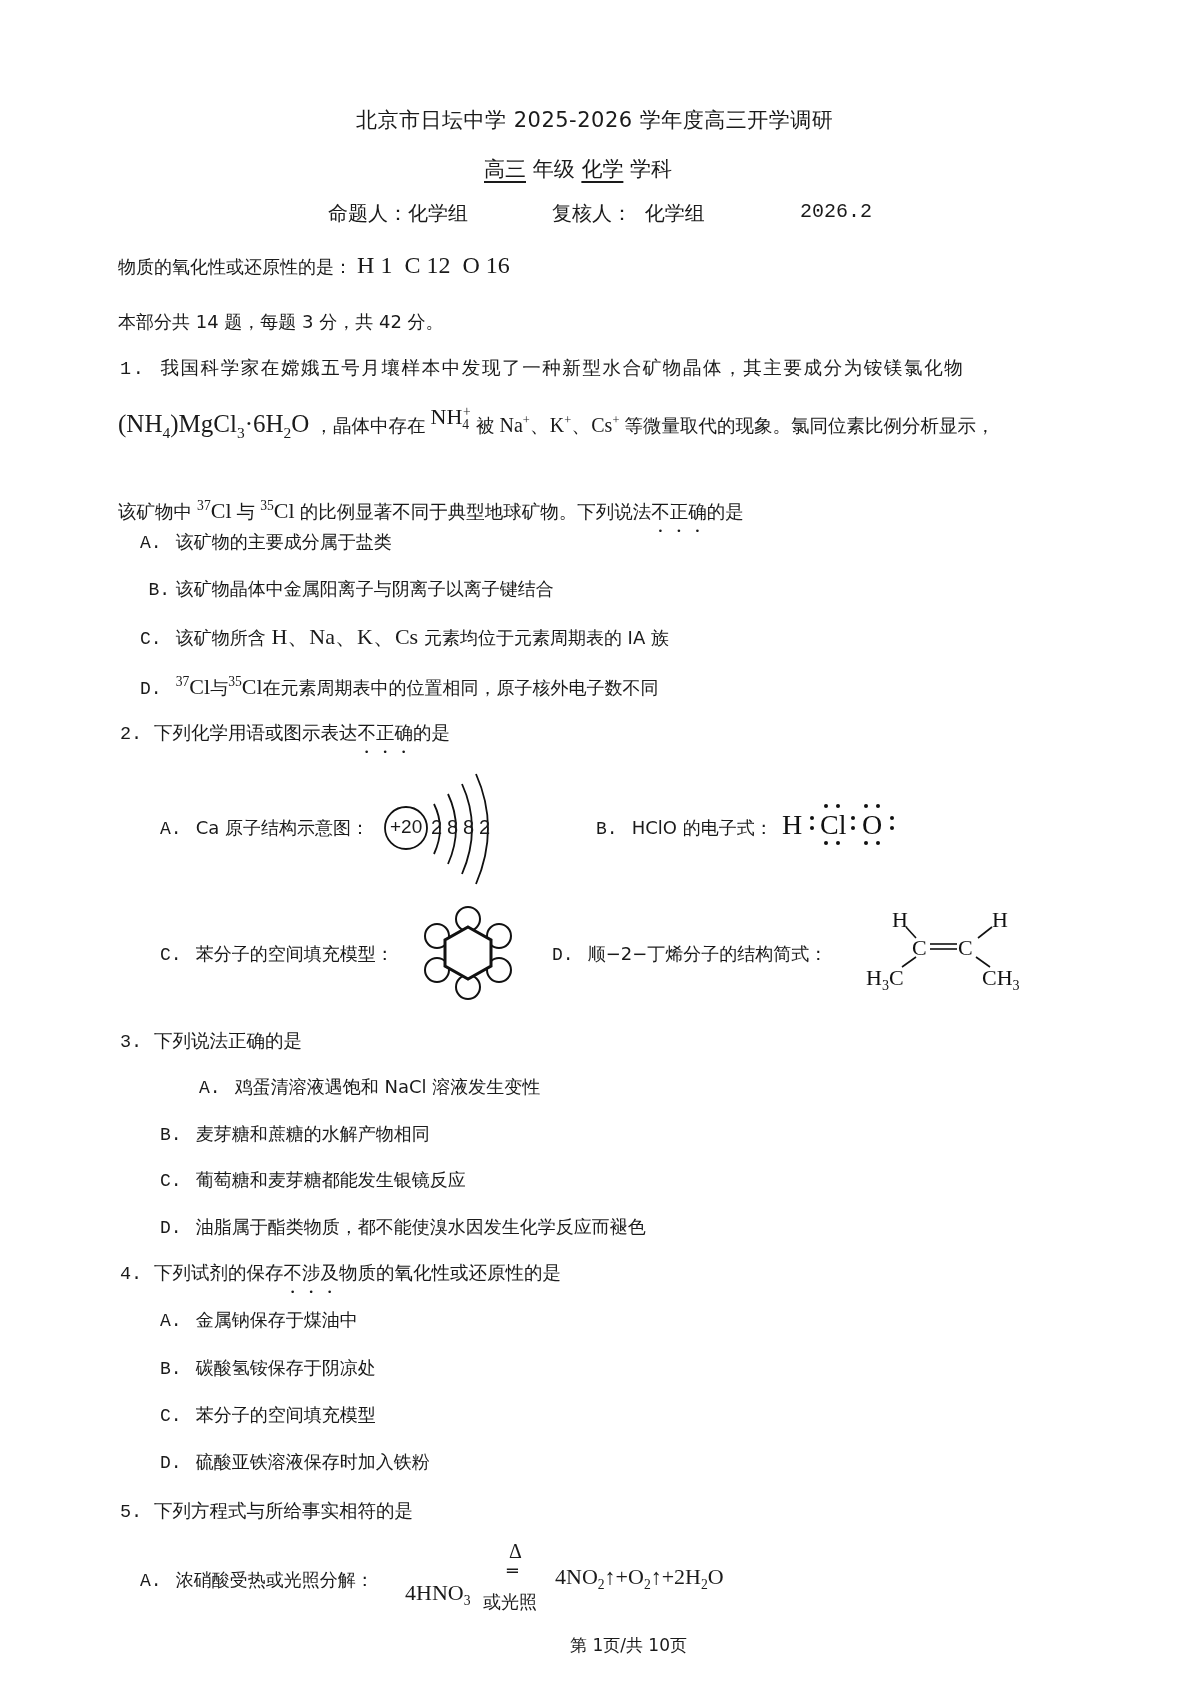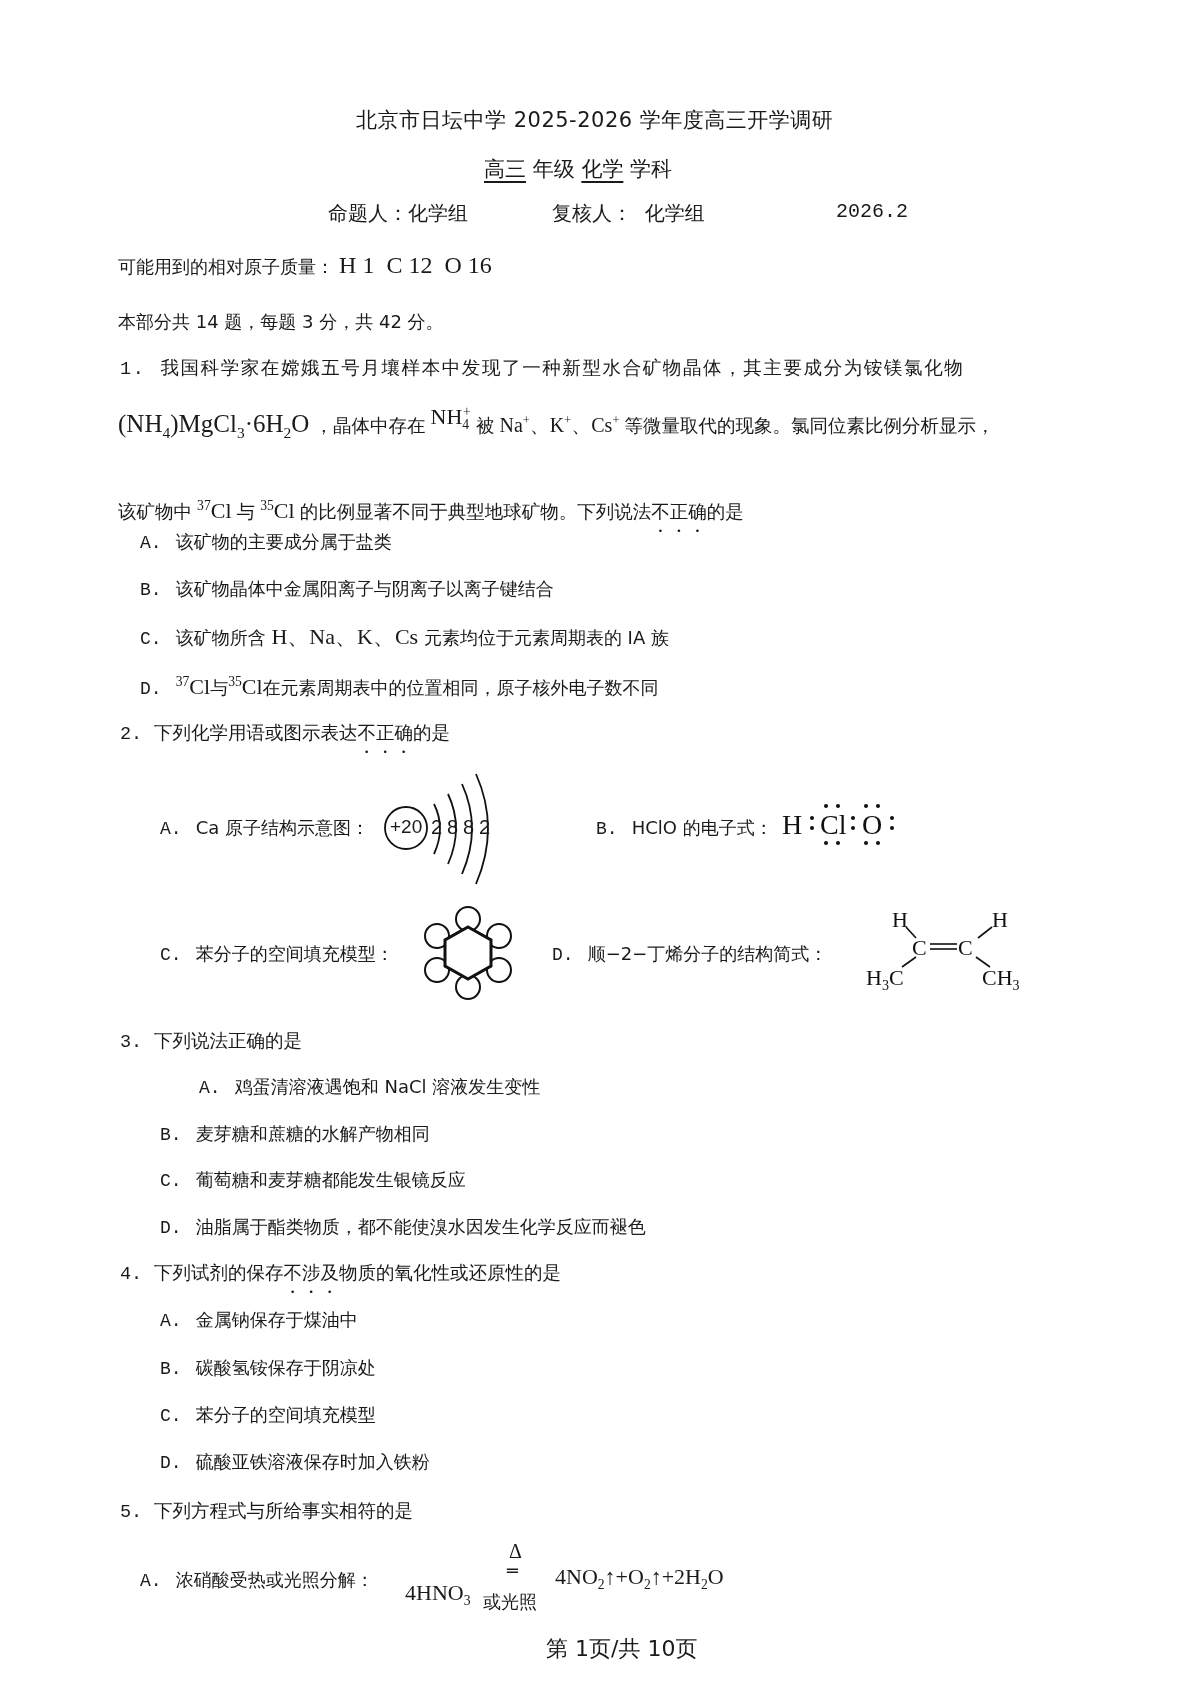--- a/index.html
+++ b/index.html
@@ -20,44 +20,44 @@
   .opt { font-size: 18px; }
   .chem { font-family: "Liberation Serif", "DejaVu Serif", serif; font-size: 22px; }
   .chem-sm { font-family: "Liberation Serif", "DejaVu Serif", serif; font-size: 20px; }
   sub, sup { font-size: 62%; }
   .emph { position: relative; display: inline-block; }
   .emph::after {
     content: "•"; position: absolute; left: 50%; bottom: -12px; transform: translateX(-50%);
     font-size: 9px; line-height: 1;
   }
   .lbl { display: inline-block; width: 30px; }
-  .footer { font-size: 22px; }
+  .footer { font-size: 17px; margin-left: 24px; }
 </style>
 </head>
 <body>
 
 <div class="abs cn title" style="left:356px; top:106px;">北京市日坛中学 2025-2026 学年度高三开学调研</div>
 
 <div class="abs cn sub" style="left:484px; top:155px;">
   <span class="u">高三</span>
   <span>年级</span>
   <span class="u">化学</span>
   <span>学科</span>
 </div>
 
 <div class="abs cn sub" style="left:328px; top:200px; font-size:20px;">
   <span>命题人：</span><span>化学组</span>
 </div>
 <div class="abs cn sub" style="left:552px; top:200px; font-size:20px;">
   <span>复核人：</span>&nbsp;&nbsp;<span>化学组</span>
 </div>
-<div class="abs mono" style="left:800px; top:200px; font-size:20px;margin-left:36px;">2026.2</div>
+<div class="abs mono" style="left:800px; top:200px; font-size:20px;">2026.2</div>
 
 <div class="abs" style="left:118px; top:252px;">
-  <span class="cn body-txt">可能用到的相对原子质量：</span>
+  <span class="cn body-txt">物质的氧化性或还原性的是：</span>
   <span class="serif" style="font-size:24px; white-space:pre;">H 1  C 12  O 16</span>
 </div>
 
 <div class="abs cn body-txt" style="left:118px; top:310px;">本部分共 14 题，每题 3 分，共 42 分。</div>
 
 <div class="abs cn q" style="left:120px; top:355px; letter-spacing:1.6px;">
   <span class="mono">1.</span>&nbsp;
   <span>我国科学家在嫦娥五号月壤样本中发现了一种新型水合矿物晶体，其主要成分为铵镁氯化物</span>
 </div>
 
@@ -75,21 +75,21 @@
   <span class="chem"><sup>37</sup>Cl</span>
   <span class="cn q">与</span>
   <span class="chem"><sup>35</sup>Cl</span>
   <span class="cn q">的比例显著不同于典型地球矿物。下列说法</span><span class="cn q emph-wrap"><span class=""><span class="emph">不</span><span class="emph">正</span><span class="emph">确</span></span></span><span class="cn q">的是</span>
 </div>
 
 <div class="abs cn opt" style="left:140px; top:530px;">
   <span class="lbl mono">A.</span>
   <span>该矿物的主要成分属于盐类</span>
 </div>
-<div class="abs cn opt" style="left:140px; top:577px;">
+<div class="abs cn opt" style="left:140px; top:577px;text-align:right;">
   <span class="lbl mono">B.</span>
   <span>该矿物晶体中金属阳离子与阴离子以离子键结合</span>
 </div>
 <div class="abs cn opt" style="left:140px; top:622px;">
   <span class="lbl mono">C.</span>
   <span>该矿物所含</span>
   <span class="chem">H、Na、K、Cs</span>
   <span>元素均位于元素周期表的 IA 族</span>
 </div>
 <div class="abs cn opt" style="left:140px; top:674px;">

